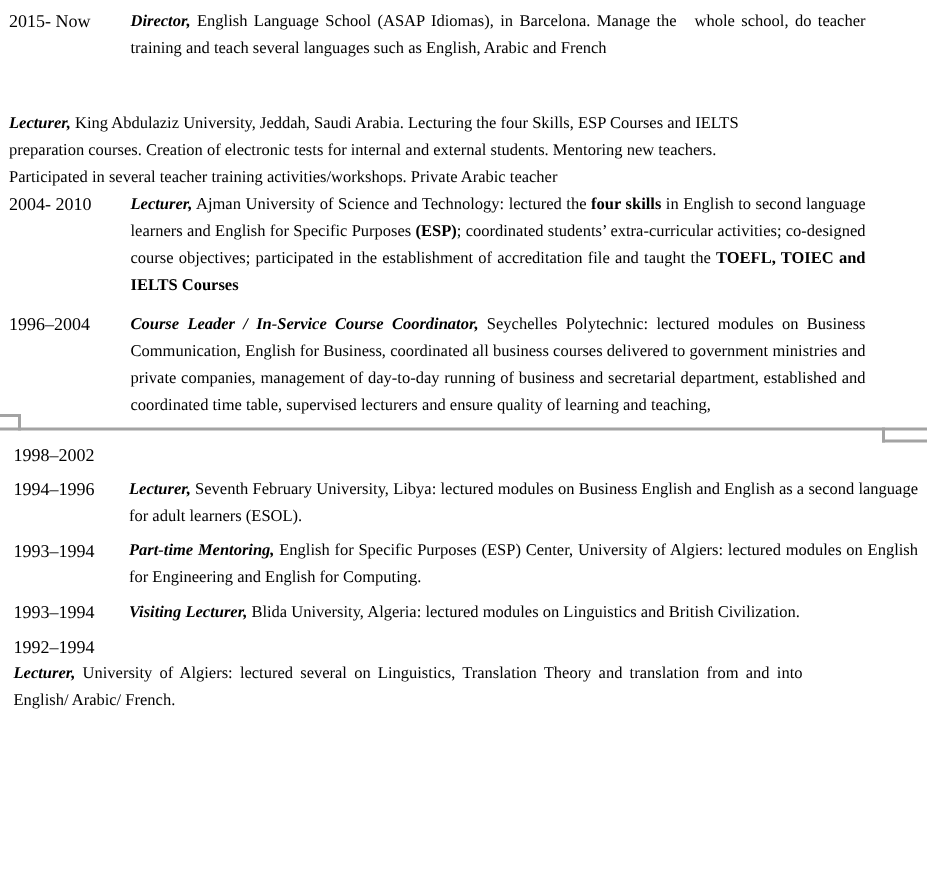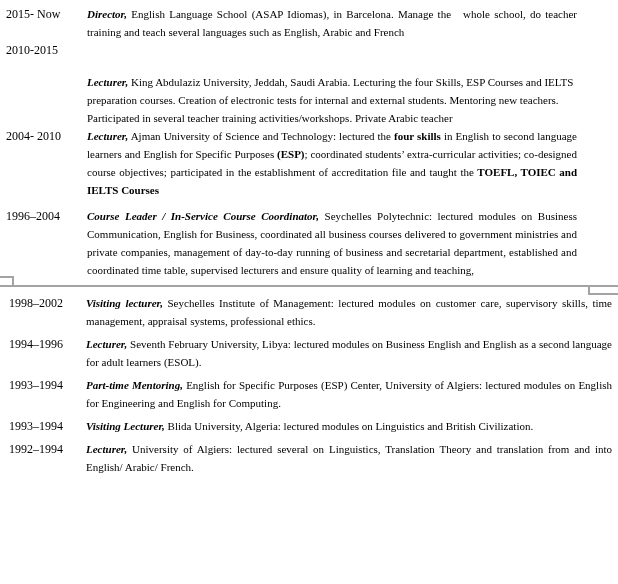--- a/index.html
+++ b/index.html
@@ -18,21 +18,21 @@
   .desc {
     flex: none;
     font-size: 11px; line-height: 18px;
     text-align: justify;
   }
   .desc.align-left { text-align: left; margin-top: 32px; }
   .page-1 .entry { padding-left: 6px; }
   .page-1 .date  { width: 81px; }
   .page-1 .desc  { width: 490px; }
   .page-2 .entry { padding-left: 9px; margin-bottom: 5px; }
-  .page-2 .entry:last-child { margin-bottom: 0; }
+  .page-2 .entry:last-child { margin-bottom: 0; flex-direction: column; }
   .page-2 .date  { width: 77px; }
   .page-2 .desc  { width: 526px; }
   .gap-after { margin-bottom: 8px; }
   .role { font-weight: bold; font-style: italic; }
   .b { font-weight: bold; }
   .tab-gap { display: inline-block; width: 12px; }
   
   .page-divider { position: relative; height: 14px; margin-top: 1px; }
   .divider-line {
     position: absolute; left: 0; right: 0; top: 5px; height: 2px;
@@ -55,21 +55,20 @@
 <div class="doc">
 
   <div class="page-1">
 
     <div class="entry">
       <div class="date">2015- Now</div>
       <div class="desc"><span class="role">Director,</span><span> English Language School (ASAP Idiomas), in Barcelona. Manage the</span><span class="tab-gap"></span><span>whole school, do teacher training and teach several languages such as English, Arabic and French</span></div>
     </div>
 
     <div class="entry">
-      <div class="date">2010-2015</div>
       <div class="desc align-left"><span class="role">Lecturer,</span><span> King Abdulaziz University, Jeddah, Saudi Arabia. Lecturing the four Skills, ESP Courses and IELTS preparation courses. Creation of electronic tests for internal and external students. Mentoring new teachers. Participated in several teacher training activities/workshops. Private Arabic teacher</span></div>
     </div>
 
     <div class="entry gap-after">
       <div class="date">2004- 2010</div>
       <div class="desc"><span class="role">Lecturer,</span><span> Ajman University of Science and Technology: lectured the </span><span class="b">four skills</span><span> in English to second language learners and English for Specific Purposes </span><span class="b">(ESP)</span><span>; coordinated students’ extra-curricular activities; co-designed course objectives; participated in the establishment of accreditation file and taught the </span><span class="b">TOEFL, TOIEC and IELTS Courses</span></div>
     </div>
 
     <div class="entry">
       <div class="date">1996–2004</div>
@@ -81,21 +80,20 @@
   <div class="page-divider">
     <div class="divider-line"></div>
     <div class="divider-handle-left"></div>
     <div class="divider-handle-right"></div>
   </div>
 
   <div class="page-2">
 
     <div class="entry">
       <div class="date">1998–2002</div>
-      <div class="desc"><span class="role">Visiting lecturer,</span><span> Seychelles Institute of Management: lectured modules on customer care, supervisory skills, time management, appraisal systems, professional ethics.</span></div>
     </div>
 
     <div class="entry">
       <div class="date">1994–1996</div>
       <div class="desc"><span class="role">Lecturer,</span><span> Seventh February University, Libya: lectured modules on Business English and English as a second language for adult learners (ESOL).</span></div>
     </div>
 
     <div class="entry">
       <div class="date">1993–1994</div>
       <div class="desc"><span class="role">Part-time Mentoring,</span><span> English for Specific Purposes (ESP) Center, University of Algiers: lectured modules on English for Engineering and English for Computing.</span></div>

